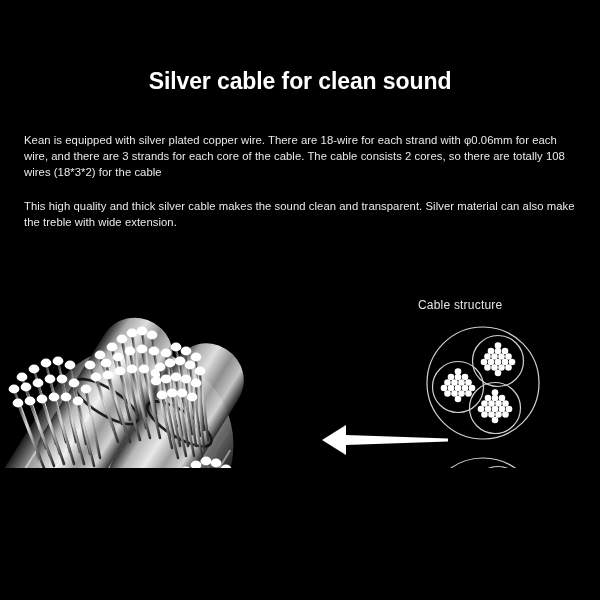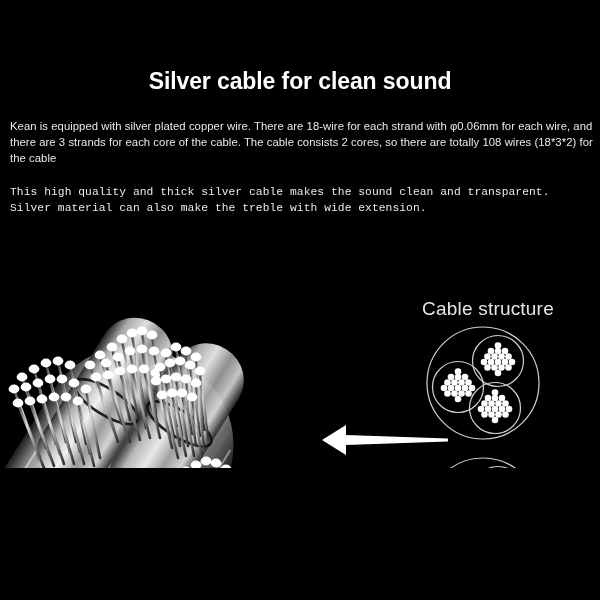--- a/index.html
+++ b/index.html
@@ -32,34 +32,34 @@
   #copy {
     position: absolute;
     left: 10px;
     top: 118px;
     width: 583px;
   }
   .para {
     color: #e9e9e9;
     font-size: 11.3px;
     line-height: 16.2px;
-    margin: 0;
+    margin: 14px;
     letter-spacing: 0.05px;
   }
-  .para + .para { margin-top: 17px; font-family: Liberation Mono, monospace; }
+  .para + .para { margin-top: 17px; }
 
   
   #cable-structure-label {
     position: absolute;
     left: 418px;
     top: 298px;
     width: 140px;
-    text-align: center;
+    text-align: left;
     color: #e4e4e4;
-    font-size: 19px;
+    font-size: 12px;
     letter-spacing: 0.2px;
   }
   .core-diagram {
     position: absolute;
     width: 116px;
     height: 116px;
   }
   #core-top  { left: 425px; top: 325px; }
   #core-bot  { left: 425px; top: 456px; }
   .core-diagram svg { display: block; width: 116px; height: 116px; }

